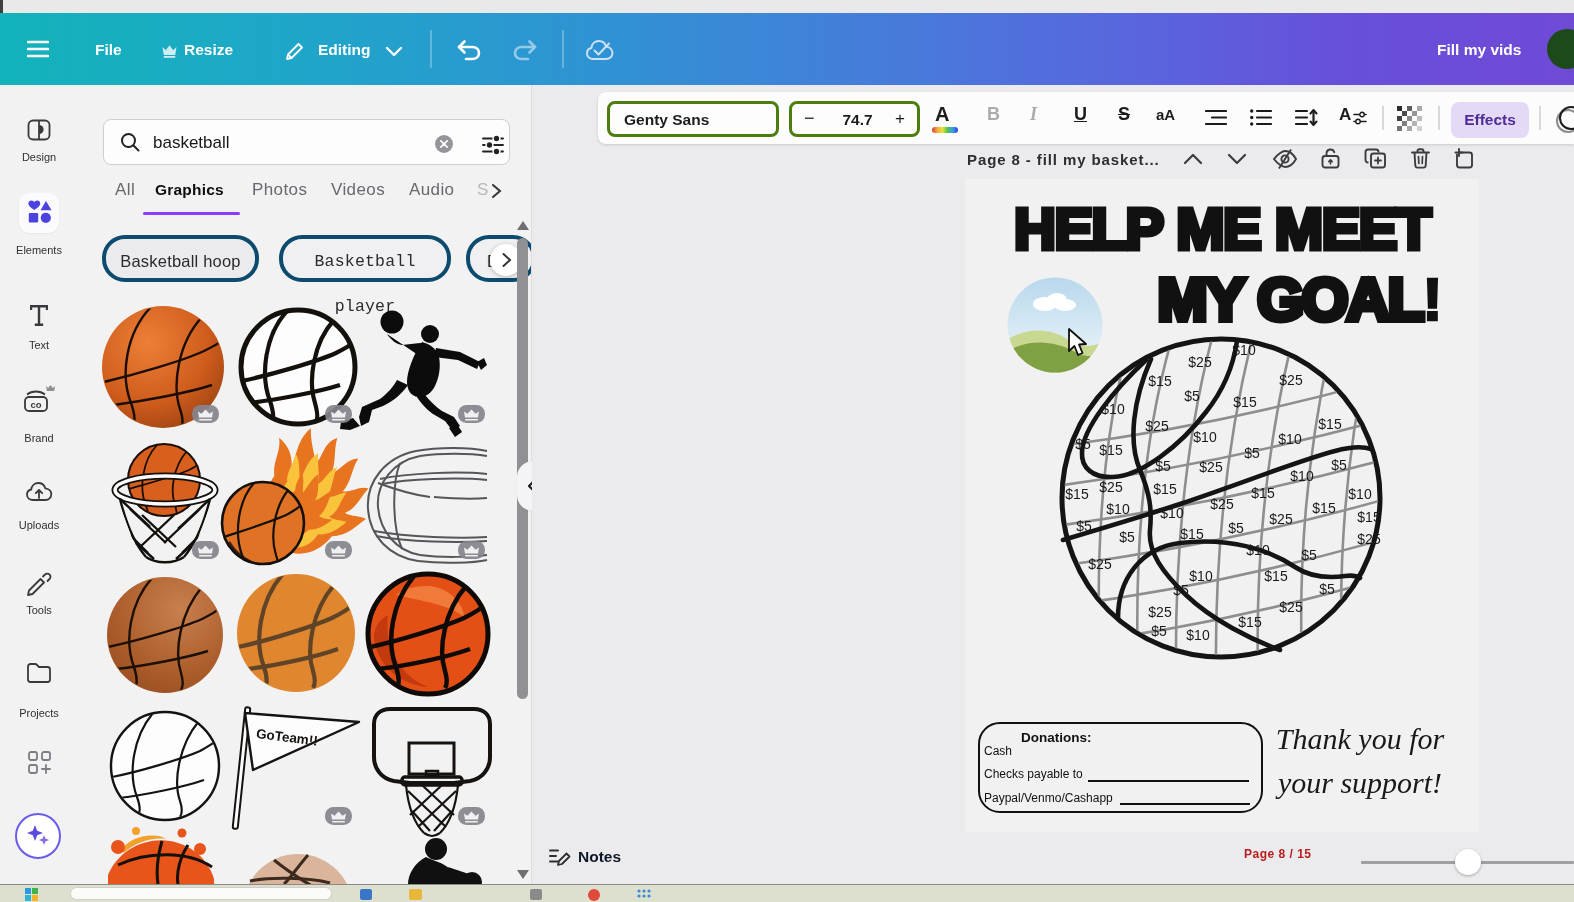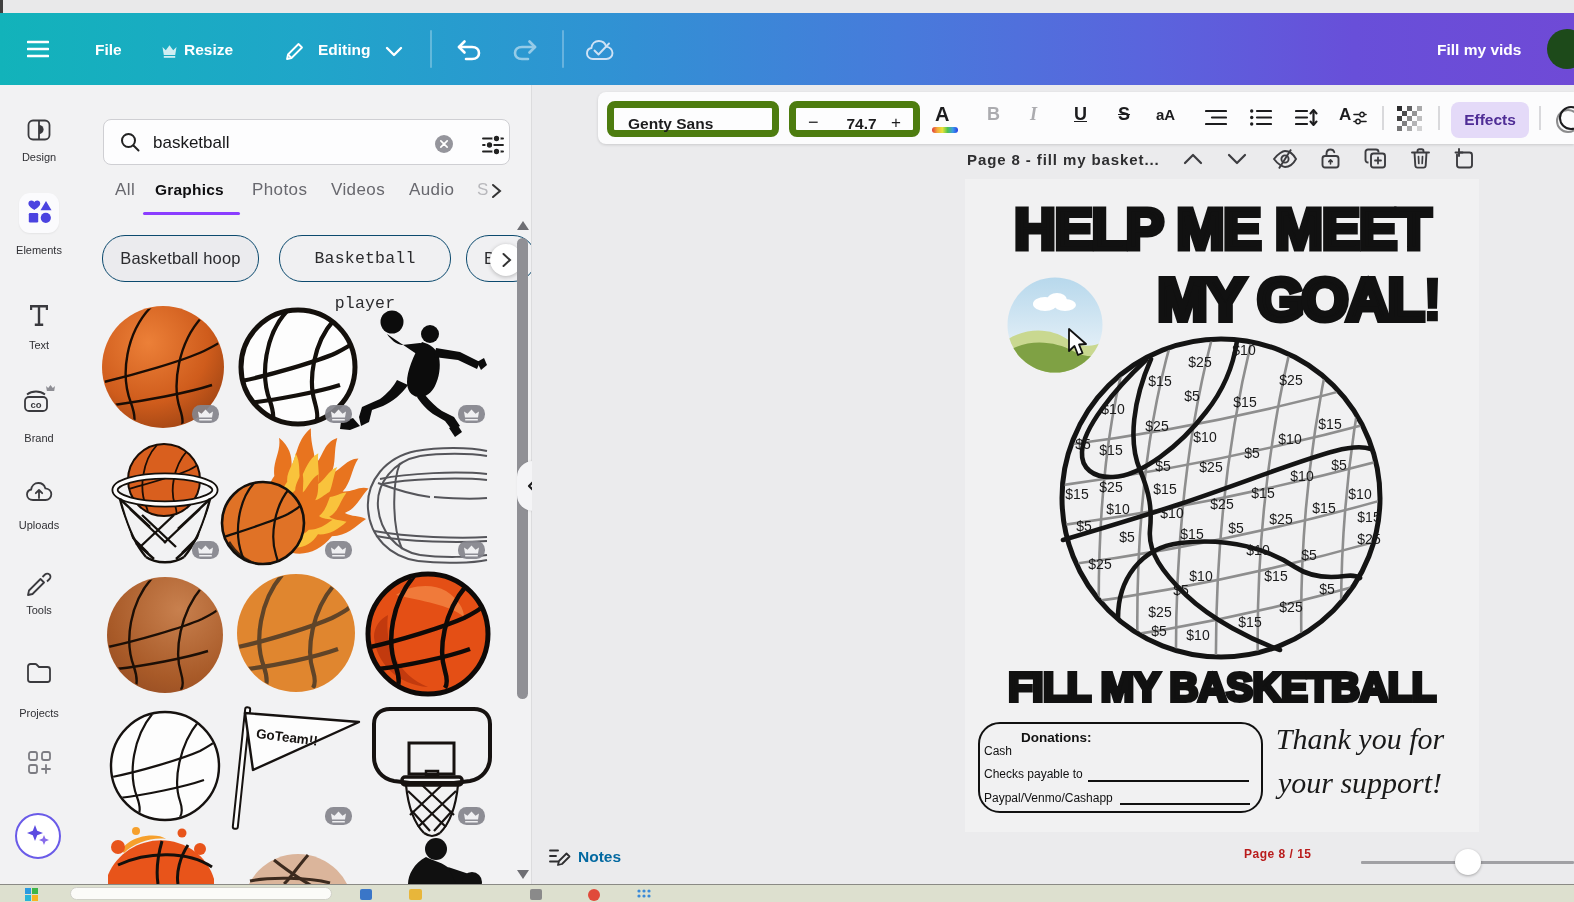--- a/index.html
+++ b/index.html
@@ -24,26 +24,26 @@
   .rit .lbl { font-size:11px; margin-top:6px; color:#303034; }
   .rit svg { display:inline-block; }
 
   
   #panel { left:78px; top:85px; width:454px; height:799px; background:#f2f2f3; border-right:1px solid #dcdcde; overflow:hidden; }
   #searchbox { position:absolute; left:25px; top:34px; width:407px; height:46px; background:#fdfdfe; border:1px solid #cfcfd3; border-radius:8px; }
   #searchbox .q { position:absolute; left:49px; top:13px; font-size:17px; color:#18181a; }
   .tab { position:absolute; top:95px; font-size:17px; letter-spacing:0.4px; color:#68686e; }
   .tab.sel { color:#0e0e10; font-weight:700; font-size:15.5px; letter-spacing:0.2px; top:96px; }
   #tabline { position:absolute; left:65px; top:127px; width:97px; height:3px; background:#8b3dff; border-radius:2px; }
-  .pill { position:absolute; top:150px; height:47px; border:1px solid #0c4a6e; border-radius:23px; font-size:16.5px; letter-spacing:0.2px; color:#2b2b2e; line-height:45px; text-align:center; background:#f0f0f2; }
+  .pill { position:absolute; top:150px; height:47px; border:4px solid #0c4a6e; border-radius:23px; font-size:16.5px; letter-spacing:0.2px; color:#2b2b2e; line-height:45px; text-align:center; background:#f0f0f2; }
 
   
   #canvas { left:532px; top:85px; width:1042px; height:799px; background:#ebebed; }
   #toolbar { position:absolute; left:66px; top:7px; width:976px; height:52px; background:#fcfcfd; border-radius:8px 0 0 8px; box-shadow:0 1px 3px rgba(0,0,0,0.14); }
-  .tbox { position:absolute; top:9px; height:36px; border:7px solid #4d7c0f; border-radius:8px; background:#fdfdfe; }
+  .tbox { position:absolute; top:9px; height:36px; border:3px solid #4d7c0f; border-radius:8px; background:#fdfdfe; }
   .ticon { position:absolute; top:6px; }
   #pagerow { position:absolute; left:0px; top:61px; width:1042px; height:32px; }
   #page { position:absolute; left:433px; top:94px; width:514px; height:653px; background:#f1f1f2; }
   #bottombar { position:absolute; left:0; top:755px; width:1042px; height:44px; }
 
   
   #taskbar { left:0; top:884px; width:1574px; height:18px; background:#dde0cf; border-top:1px solid #8a8a85; }
 </style>
 </head>
 <body>
@@ -683,42 +683,41 @@
         <text x="269" y="259">$5</text>
           <text x="102" y="282">$25</text>
           <text x="123" y="260">$5</text>
         <text x="233" y="277">$25</text>
           <text x="101" y="301">$5</text>
           <text x="192" y="292">$15</text>
         <text x="140" y="305">$10</text>
       </g>
     </svg>
 
-    <div style="position:absolute;left:0;top:486px;width:514px;text-align:center;font-size:40px;font-weight:700;color:#111;-webkit-text-stroke:4px #111;letter-spacing:-0.5px;">FILL MY BASKETBALL</div>
 
     <div style="position:absolute;left:13px;top:543px;width:285px;height:91px;border:2.5px solid #111;border-radius:22px;"></div>
     <div style="position:absolute;left:56px;top:551px;font-size:13.5px;font-weight:700;color:#111;">Donations:</div>
     <div style="position:absolute;left:19px;top:565px;font-size:12px;color:#111;">Cash</div>
     <div style="position:absolute;left:19px;top:588px;font-size:12px;color:#111;">Checks payable to</div>
     <div style="position:absolute;left:123px;top:601px;width:161px;height:2.4px;background:#111;"></div>
     <div style="position:absolute;left:19px;top:612px;font-size:12px;color:#111;">Paypal/Venmo/Cashapp</div>
     <div style="position:absolute;left:155px;top:624px;width:130px;height:2.4px;background:#111;"></div>
 
     <div style="position:absolute;left:300px;top:538px;width:190px;text-align:center;font-family:'Liberation Serif',serif;font-style:italic;font-size:30px;color:#191919;line-height:44px;">Thank you for your support!</div>
   </div>
   <div id="bottombar">
     <svg class="abs" style="left:17px;top:8px;" width="22" height="19" viewBox="0 0 22 19">
       <g stroke="#2e2e30" stroke-width="1.9" stroke-linecap="round">
         <line x1="1" y1="2.5" x2="9" y2="2.5"></line>
           <line x1="1" y1="8" x2="7" y2="8"></line>
           <line x1="1" y1="13.5" x2="9" y2="13.5"></line>
       </g>
       <path d="M10 13 L17.5 5.5 L20.5 8.5 L13 16 L9 17 Z" fill="none" stroke="#2e2e30" stroke-width="1.8" stroke-linejoin="round"></path>
     </svg>
-    <div class="abs" style="left:46px;top:8px;font-size:15.5px;font-weight:600;color:#0369a1;">Notes</div>
+    <div class="abs" style="left:46px;top:8px;font-size:15.5px;font-weight:600;color:#0f172a;">Notes</div>
     <div class="abs" style="left:712px;top:7px;font-size:12px;letter-spacing:0.5px;font-weight:700;color:#b91c1c;">Page 8 / 15</div>
     <div class="abs" style="left:829px;top:21px;width:213px;height:2.5px;background:#a0a0a4;border-radius:1px;"></div>
     <div class="abs" style="left:923px;top:9px;width:26px;height:26px;border-radius:50%;background:#fff;box-shadow:0 1px 3px rgba(0,0,0,0.3);"></div>
   </div>
 </div>
 
 <div id="taskbar" class="abs">
   <svg class="abs" style="left:25px;top:3px;" width="13" height="13" viewBox="0 0 13 13">
     <rect x="0" y="0" width="6" height="6" fill="#2a9ae0"></rect>
       <rect x="7" y="0" width="6" height="6" fill="#3db54a"></rect>

